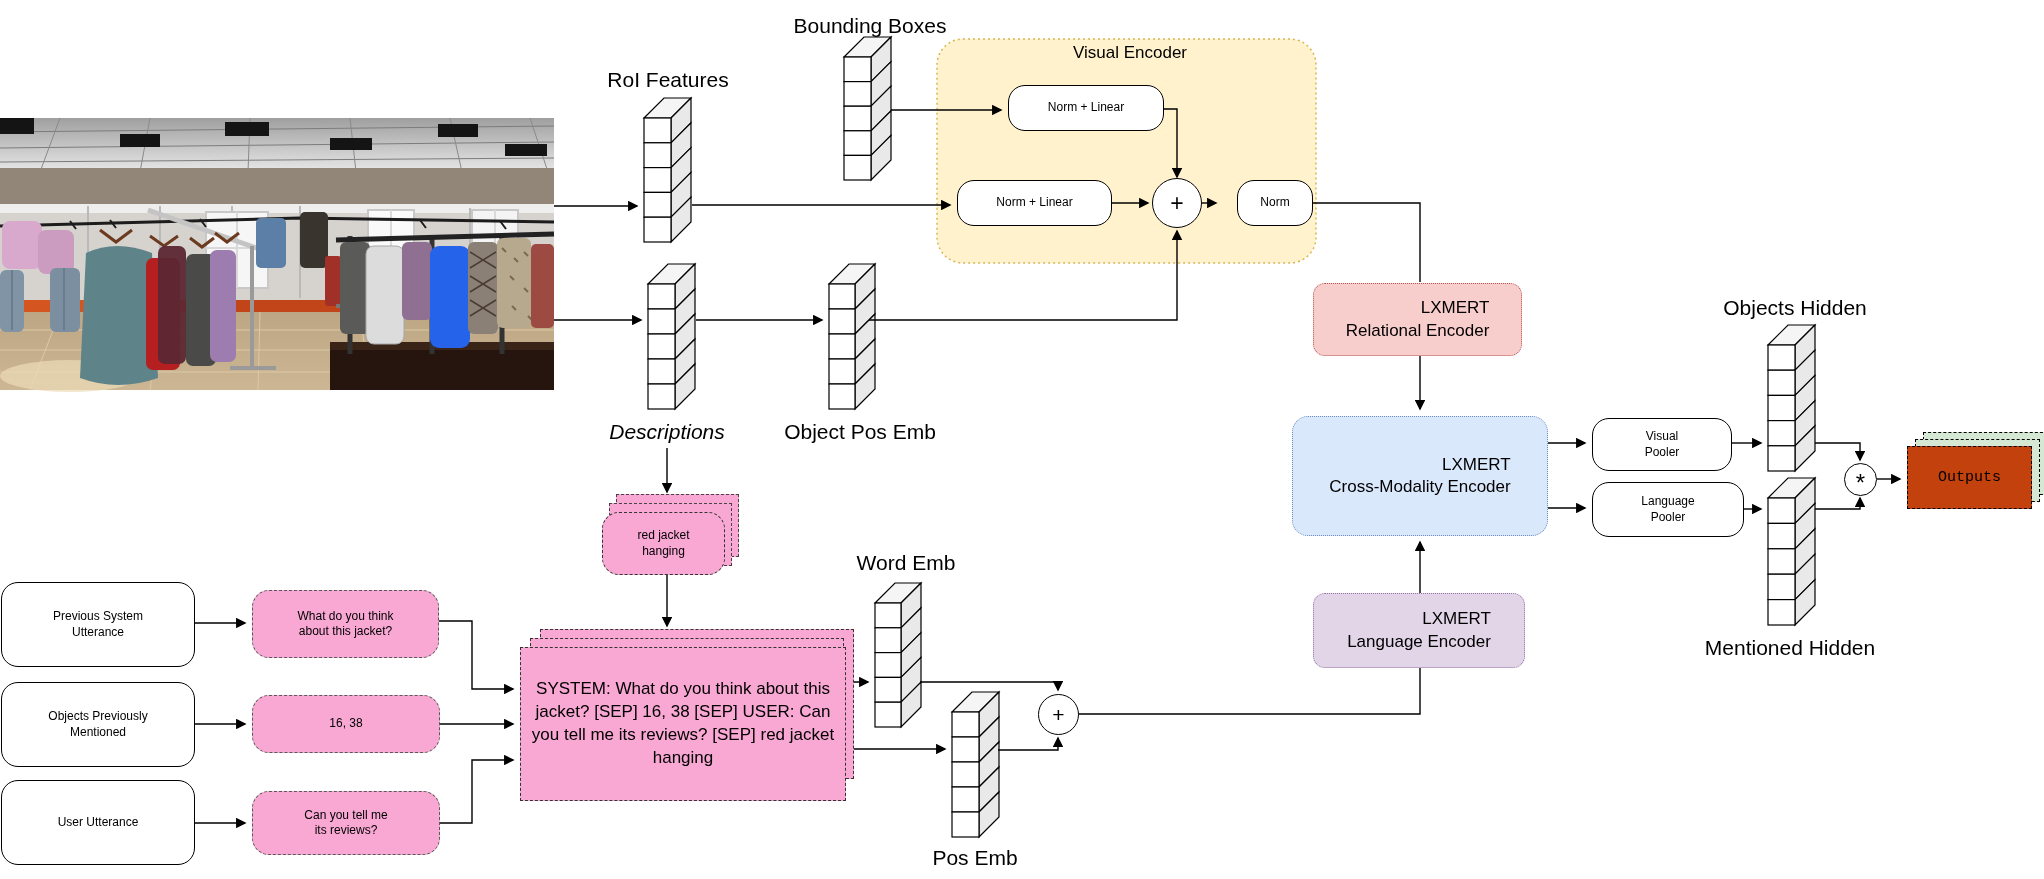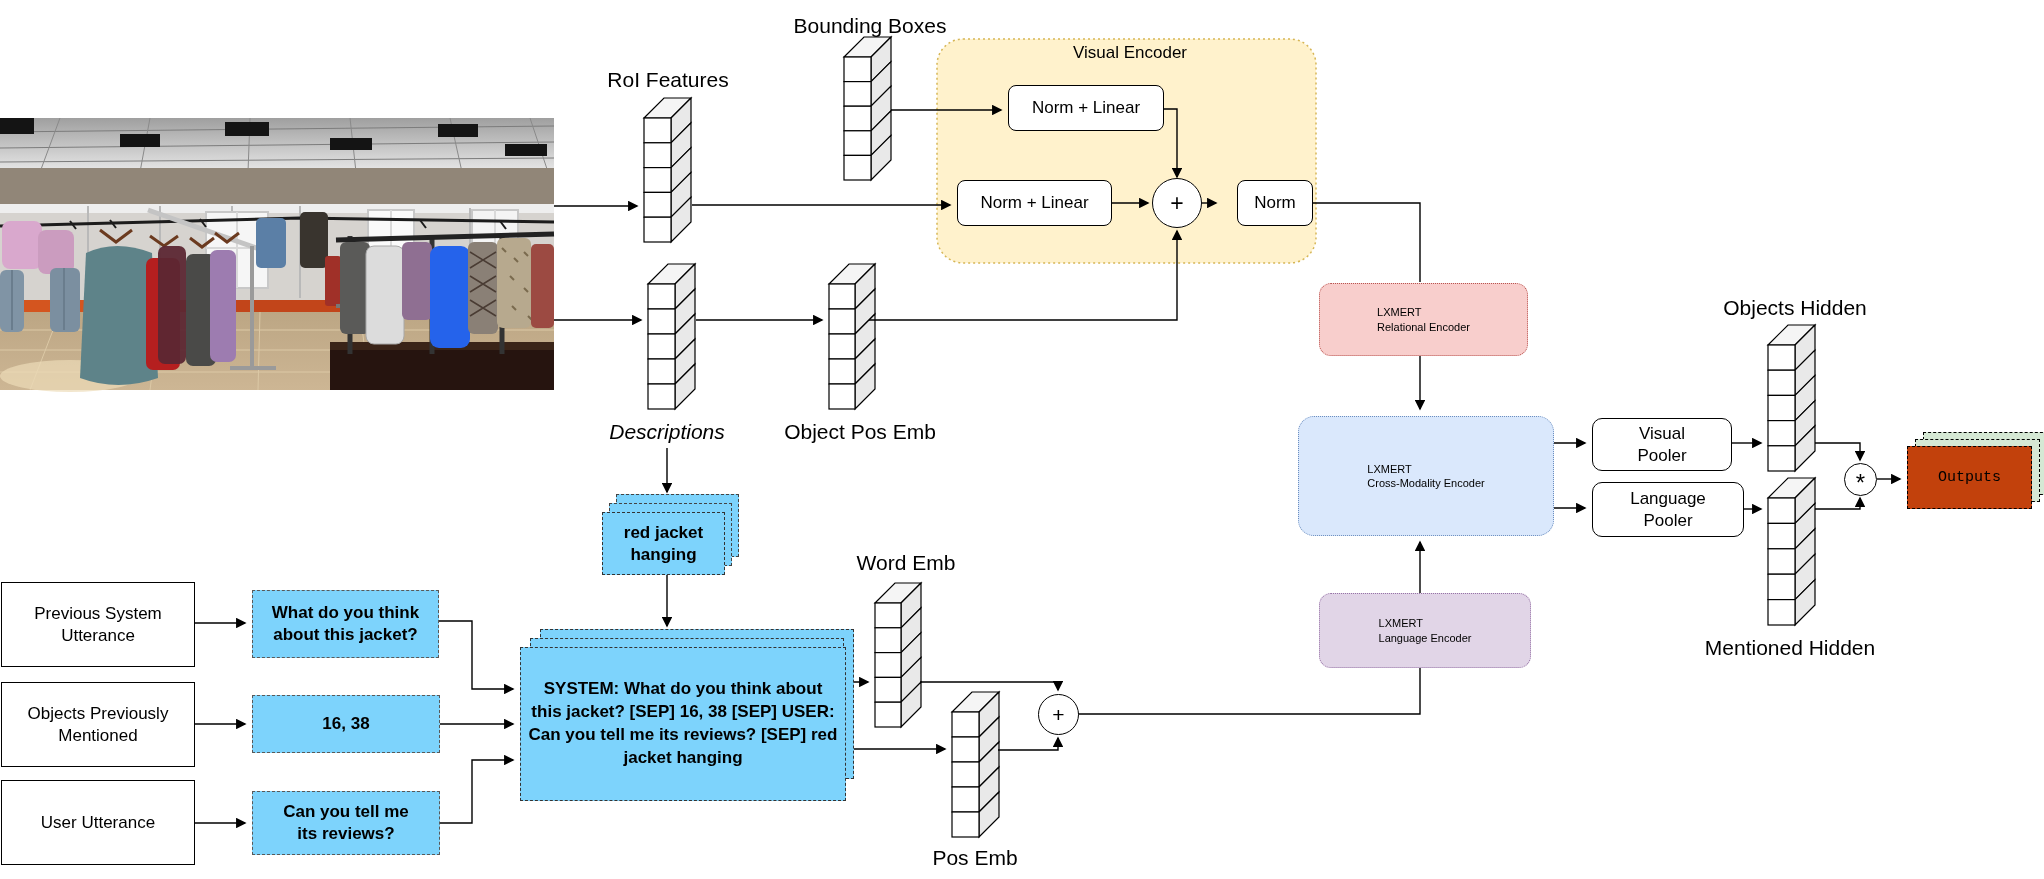--- a/index.html
+++ b/index.html
@@ -8,26 +8,26 @@
     font-family:"Liberation Sans","DejaVu Sans",sans-serif;color:#000;
   }
   #wires{position:absolute;left:0;top:0;}
   .abs{position:absolute;box-sizing:border-box;}
   .cbox{display:flex;align-items:center;justify-content:center;text-align:center;background:#fff;}
   .prewrap{white-space:pre-line;}
   .solid15{border:1.6px solid #000;}
   .rounded8{border-radius:8px;}
   .rounded10{border-radius:10px;}
   .lbl{position:absolute;transform:translateX(-50%);white-space:nowrap;font-size:21px;}
-  .dashedbox{border:1.4px dashed #595959;background:#7dd3fc;font-weight:bold;}
+  .dashedbox{border:1.4px dashed #595959;background:#f9a8d4;}
   .dashedblk{border:1.4px dashed #000;background:#fff;}
-  .enc{border-radius:12px;display:flex;align-items:center;justify-content:center;text-align:left;font-size:11px;line-height:1.3;margin-left:6px;}
+  .enc{border-radius:12px;display:flex;align-items:center;justify-content:center;text-align:right;font-size:17px;line-height:1.3;}
   .circleop{border:1.4px solid #000;border-radius:50%;background:#fff;display:flex;align-items:center;justify-content:center;}
   .layer{position:absolute;}
-  .fs17{font-size:17px;line-height:1.28;}
+  .fs17{font-size:12px;line-height:1.28;border-radius:17px;}
 </style>
 </head>
 <body>
 
 <div id="canvas">
 
   <svg id="wires" width="2044" height="879" viewBox="0 0 2044 879">
     <defs>
       <marker id="arr" viewBox="0 0 10 10" refX="8.5" refY="5" markerWidth="7.5" markerHeight="7.5" orient="auto-start-reverse">
         <path d="M0,0 L10,5 L0,10 z" fill="#000"></path>

